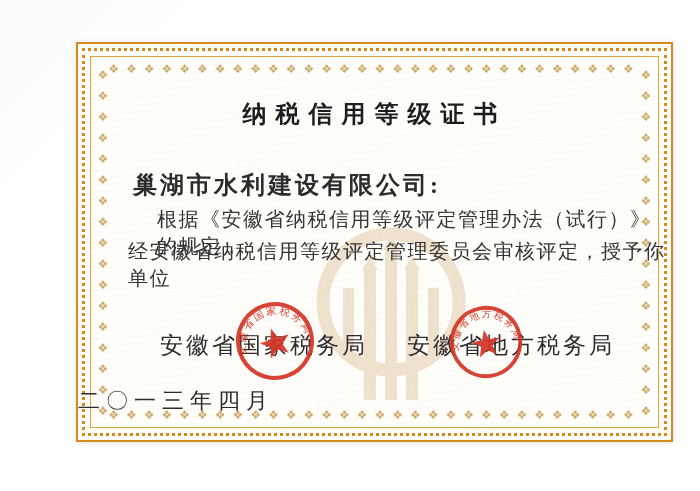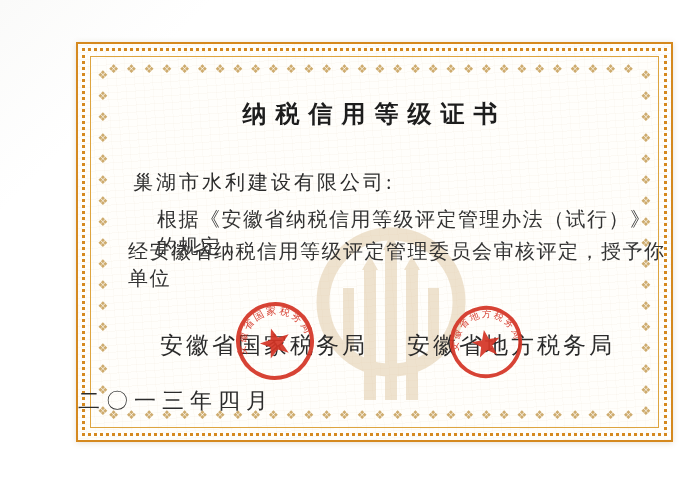--- a/index.html
+++ b/index.html
@@ -47,21 +47,21 @@
     pointer-events:none;
   }
   
   .title {
     position:absolute; top:54px; left:0; width:100%; text-align:center;
     font-family:Liberation Sans, sans-serif;
     font-weight:700; font-size:24px; letter-spacing:9px; color:#1d1d1d;
   }
   .recipient {
     position:absolute; top:125px; left:55px;
-    font-size:20px; letter-spacing:3px; color:#2b2b2b; font-weight:400;
+    font-size:24px; letter-spacing:3px; color:#2b2b2b; font-weight:700;
   }
   .body-line { position:absolute; color:#333333; font-size:20px; letter-spacing:1.5px; }
   .body-1 { top:162px; left:79px; }
   .body-2 { top:194px; left:50px; }
   .body-3 { top:226px; left:50px; }
   .issuer {
     position:absolute; top:286px; font-size:23px; letter-spacing:3px; color:#2b2b2b; z-index:2;
   }
   .issuer-left { left:82px; }
   .issuer-right { left:329px; }

